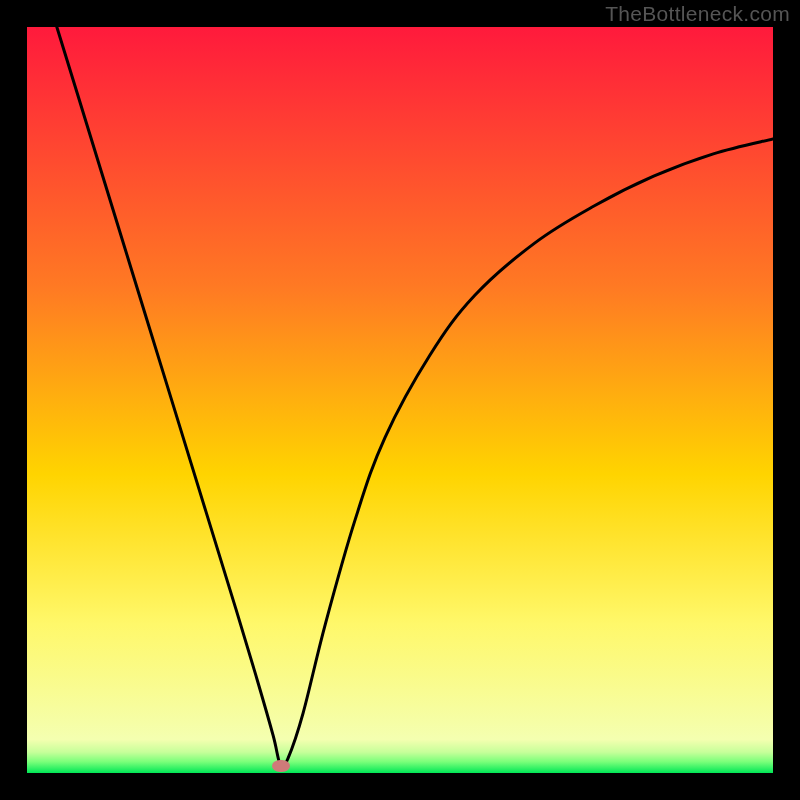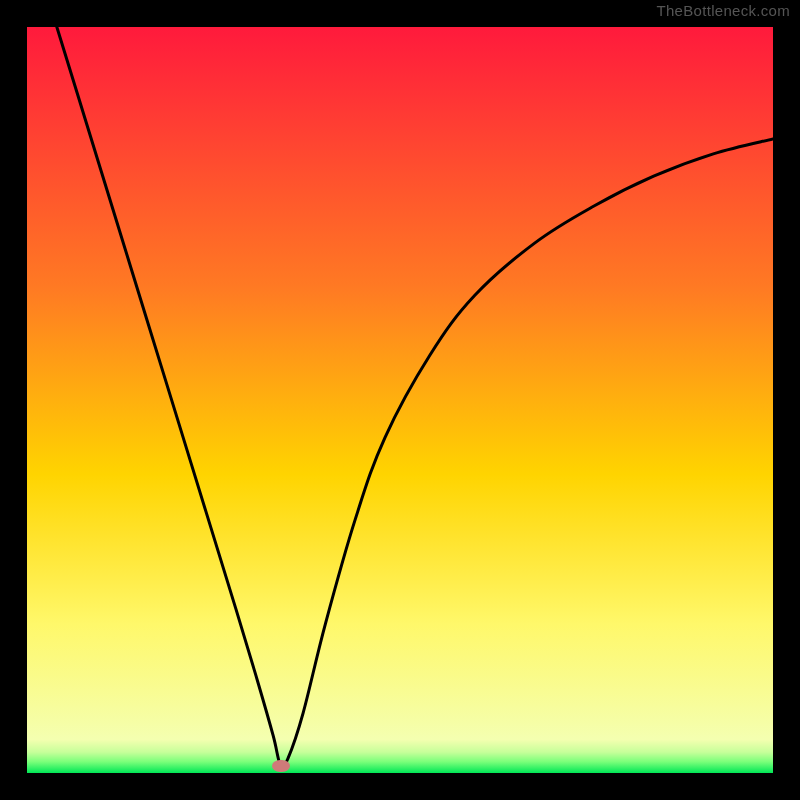--- a/index.html
+++ b/index.html
@@ -17,21 +17,21 @@
     top: 0;
     width: 800px;
     height: 800px;
     background: #000;
   }
   .watermark {
     position: absolute;
     top: 2px;
     right: 10px;
     color: #555;
-    font-size: 15px;
+    font-size: 21px;
     letter-spacing: 0.3px;
     font-weight: 500;
     user-select: none;
   }
   .plot {
     position: absolute;
     left: 27px;
     top: 27px;
     width: 746px;
     height: 746px;

